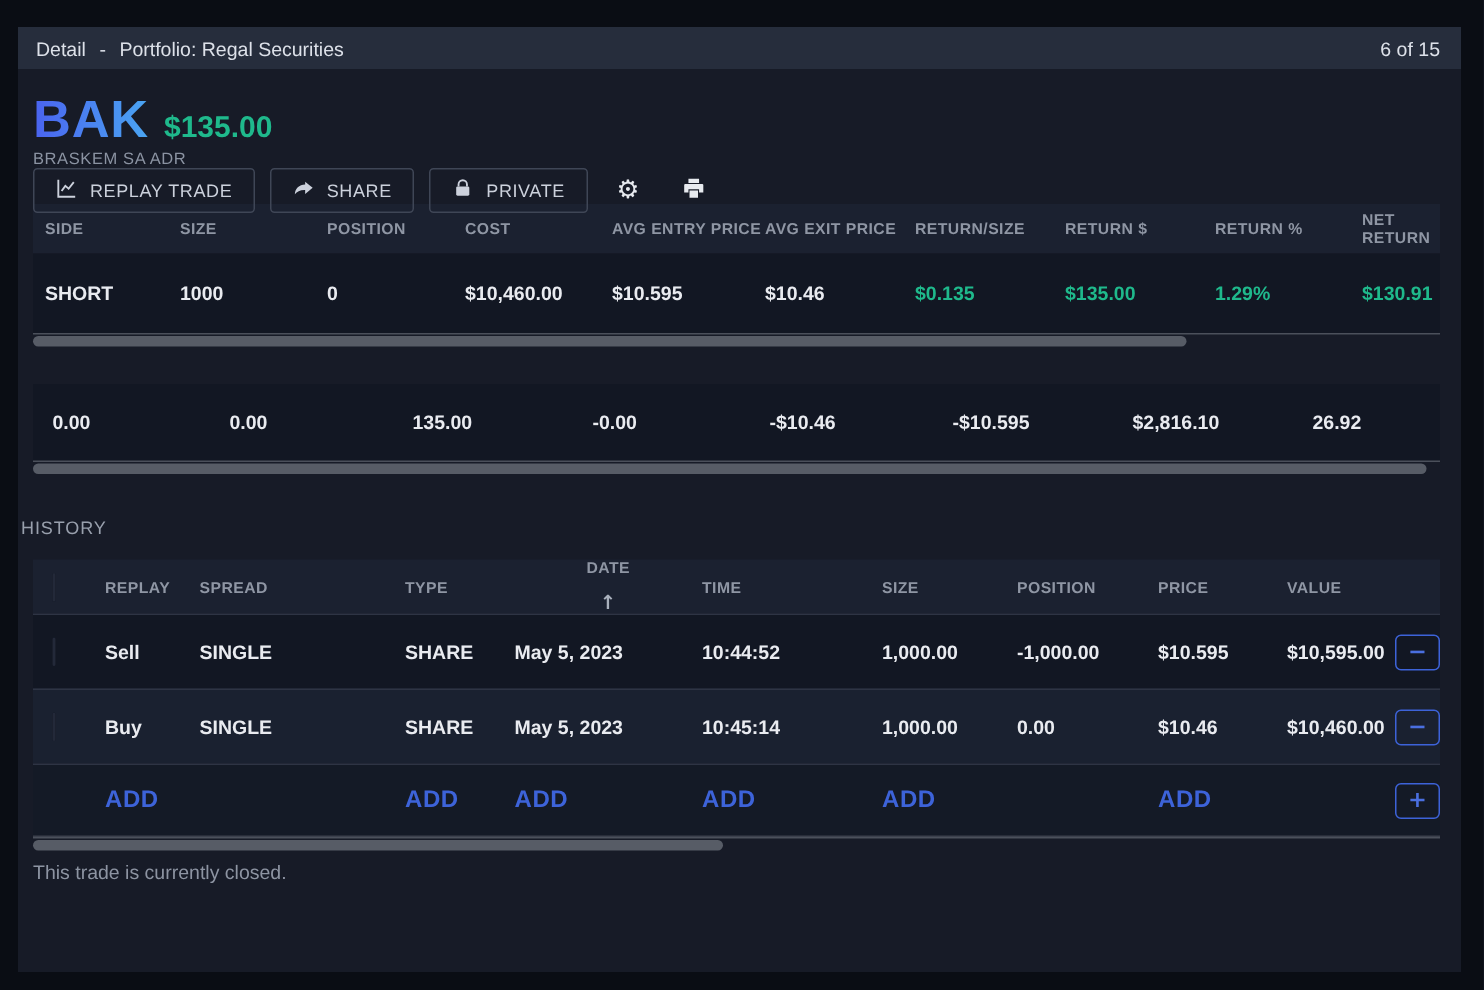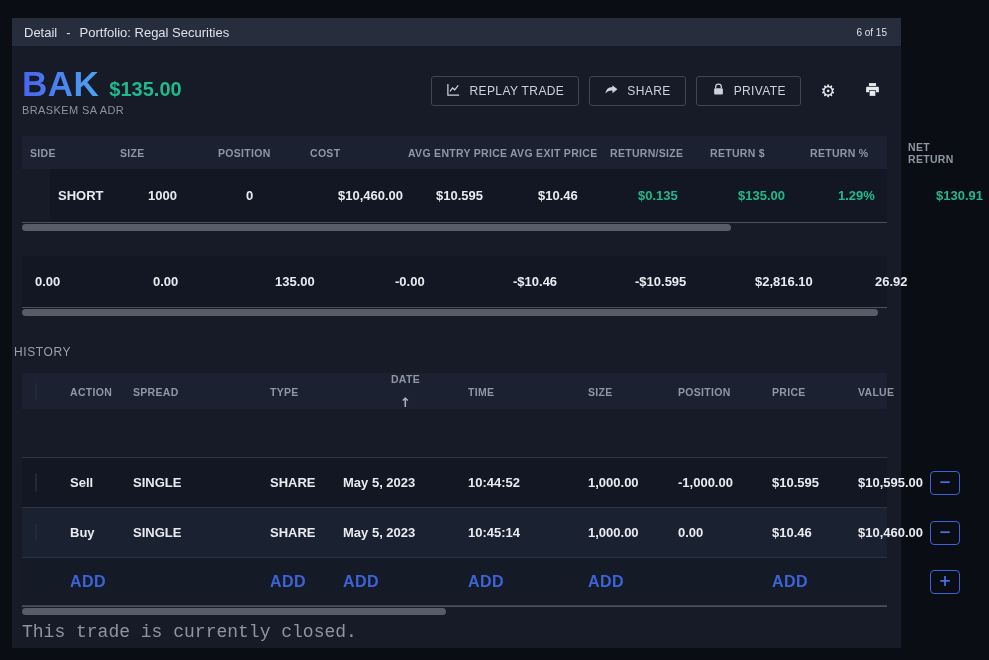--- a/index.html
+++ b/index.html
@@ -15,74 +15,74 @@
     --txt:#e9ebf0;
     --muted:#8b93a2;
     --head-txt:#8f96a4;
     --green:#1fb98c;
     --blue:#3d63d9;
     --btn-border:#3f4656;
     --thumb:#575c66;
   }
   *{margin:0;padding:0;box-sizing:border-box;}
   body{width:989px;height:660px;background:var(--outer);font-family:"Liberation Sans",sans-serif;overflow:hidden;}
-  .frame{position:relative;width:901px;height:660px;background:var(--outer);}
+  .frame{position:relative;width:974px;height:660px;background:var(--outer);}
   .app{position:absolute;left:12px;top:18px;right:0;height:630px;background:var(--panel);}
   
   .topbar{height:28px;background:var(--topbar);display:flex;align-items:center;justify-content:space-between;padding:0 14px 0 12px;}
   .crumb{display:flex;align-items:center;gap:9px;font-size:13px;color:#dde1e9;}
-  .pager{font-size:10px;color:#dde1e9;}
-  
-  .head{display:flex;justify-content:space-between;align-items:center;margin:16px 12px 0 10px;height:58px;}
+  .pager{font-size:13px;color:#dde1e9;}
+  
+  .head{display:flex;justify-content:space-between;margin:16px 12px 0 10px;height:58px;flex-direction:column;}
   .titlebox{line-height:1;}
   .symline{display:flex;align-items:baseline;gap:10px;}
   .sym{font-size:35px;font-weight:bold;background:linear-gradient(90deg,#4a63f0,#4aa5f2);-webkit-background-clip:text;background-clip:text;color:transparent;letter-spacing:.5px;}
   .symret{font-size:20px;font-weight:bold;color:var(--green);}
   .company{font-size:11px;color:var(--muted);margin-top:4px;letter-spacing:.4px;}
   .actions{display:flex;align-items:center;gap:10px;}
   .btn{height:30px;display:flex;align-items:center;gap:8px;padding:0 14px;border:1px solid var(--btn-border);border-radius:3px;background:transparent;color:#ccd1dc;font-size:12px;letter-spacing:.4px;font-family:inherit;cursor:pointer;}
   .btn svg{width:15px;height:15px;}
   .iconbtn{width:34px;height:30px;display:flex;align-items:center;justify-content:center;background:transparent;border:none;color:#e7eaef;cursor:pointer;}
   .iconbtn svg{width:17px;height:17px;}
   .gear-glyph{font-family:"DejaVu Sans",sans-serif;font-size:17px;color:#e7eaef;line-height:1;}
   
   .tablewrap{margin:0 14px 0 10px;}
   .t1-grid{display:grid;grid-template-columns:90px 98px 92px 98px 102px 100px 100px 100px 98px 1fr;padding-left:8px;align-items:center;}
   .t2-grid{display:grid;grid-template-columns:118px 122px 120px 118px 122px 120px 120px 1fr;padding-left:13px;align-items:center;}
   .thead{background:var(--thead);height:33px;}
   .thead .hc{font-size:10.5px;font-weight:bold;color:var(--head-txt);letter-spacing:.3px;}
   .trow{background:var(--row-dark);}
-  .t1-row{height:53px;margin-left:28px;}
+  .t1-row{height:53px;}
   .t2-row{height:51px;}
   .vc{font-size:13px;font-weight:bold;color:var(--txt);}
   .pos{color:var(--green);}
   .scrolltrack{height:8px;border-top:1px solid var(--line-strong);position:relative;}
   .scrollthumb{position:absolute;top:1px;left:0;height:7px;background:var(--thumb);border-radius:4px;}
   .w82{width:82%;}
   .w99{width:99%;}
   .w49{width:49%;}
   .gap16{height:16px;}.gap26{height:26px;}
   
   .hist-label{margin:30px 0 14px 2px;font-size:12px;color:#99a0ad;letter-spacing:.6px;}
   .h-grid{display:grid;grid-template-columns:35px 63px 137px 73px 125px 120px 90px 94px 86px 72px 1fr;padding:0 13px;align-items:center;}
   .h-head{background:var(--thead);height:36px;}
   .h-head .hc{font-size:10.5px;font-weight:bold;color:var(--head-txt);letter-spacing:.3px;}
   .h-row{height:50px;border-top:1px solid var(--line);}
   .h-row .vc{font-size:13px;}
-  .h-row.dark{background:var(--row-dark);margin-top:48px;}
+  .h-row.dark{background:var(--row-dark);}
   .h-row.alt{background:var(--row-alt);}
   .h-add{height:49px;background:var(--row-add);border-top:1px solid var(--line);border-bottom:1px solid #3c414d;}
   .chk{width:21px;height:21px;background:#0e121b;border:1px solid #232939;border-radius:4px;cursor:pointer;}
   .sorthead{display:flex;align-items:center;gap:10px;flex-direction:column;}
   .sortarrow{color:#a9b0bc;font-size:13px;font-family:"DejaVu Sans",sans-serif;}
   .addlink{font-size:16px;font-weight:bold;color:var(--blue);letter-spacing:.4px;cursor:pointer;}
   .rowbtn{width:30px;height:24px;border:1px solid var(--blue);border-radius:4px;background:transparent;color:#4a6fe0;font-size:15px;font-weight:bold;display:flex;align-items:center;justify-content:center;cursor:pointer;font-family:"DejaVu Sans",sans-serif;line-height:1;}
   .btncell{display:flex;justify-content:flex-end;padding-right:2px;}
   
-  .status{margin:8px 0 0 10px;font-size:18px;color:#8d94a2;font-family:Liberation Mono, monospace;}
+  .status{margin:8px 0 0 10px;font-size:13px;color:#8d94a2;}
 </style>
 </head>
 <body>
 
 <div class="frame">
   <div class="app">
 
     <div class="topbar">
       <div class="crumb">
         <span>Detail</span>
@@ -190,21 +190,21 @@
       <div class="scrolltrack">
         <div class="scrollthumb w99"></div>
       </div>
     </div>
 
     <div class="hist-label">HISTORY</div>
 
     <div class="tablewrap">
       <div class="h-head h-grid">
         <span><span class="chk"></span></span>
-        <span class="hc">ACTION</span>
+        <span class="hc">REPLAY</span>
         <span class="hc">SPREAD</span>
         <span class="hc">TYPE</span>
         <span class="hc sorthead">
           <span>DATE</span>
           <span class="sortarrow">↑</span>
         </span>
         <span class="hc">TIME</span>
         <span class="hc">SIZE</span>
         <span class="hc">POSITION</span>
         <span class="hc">PRICE</span>

